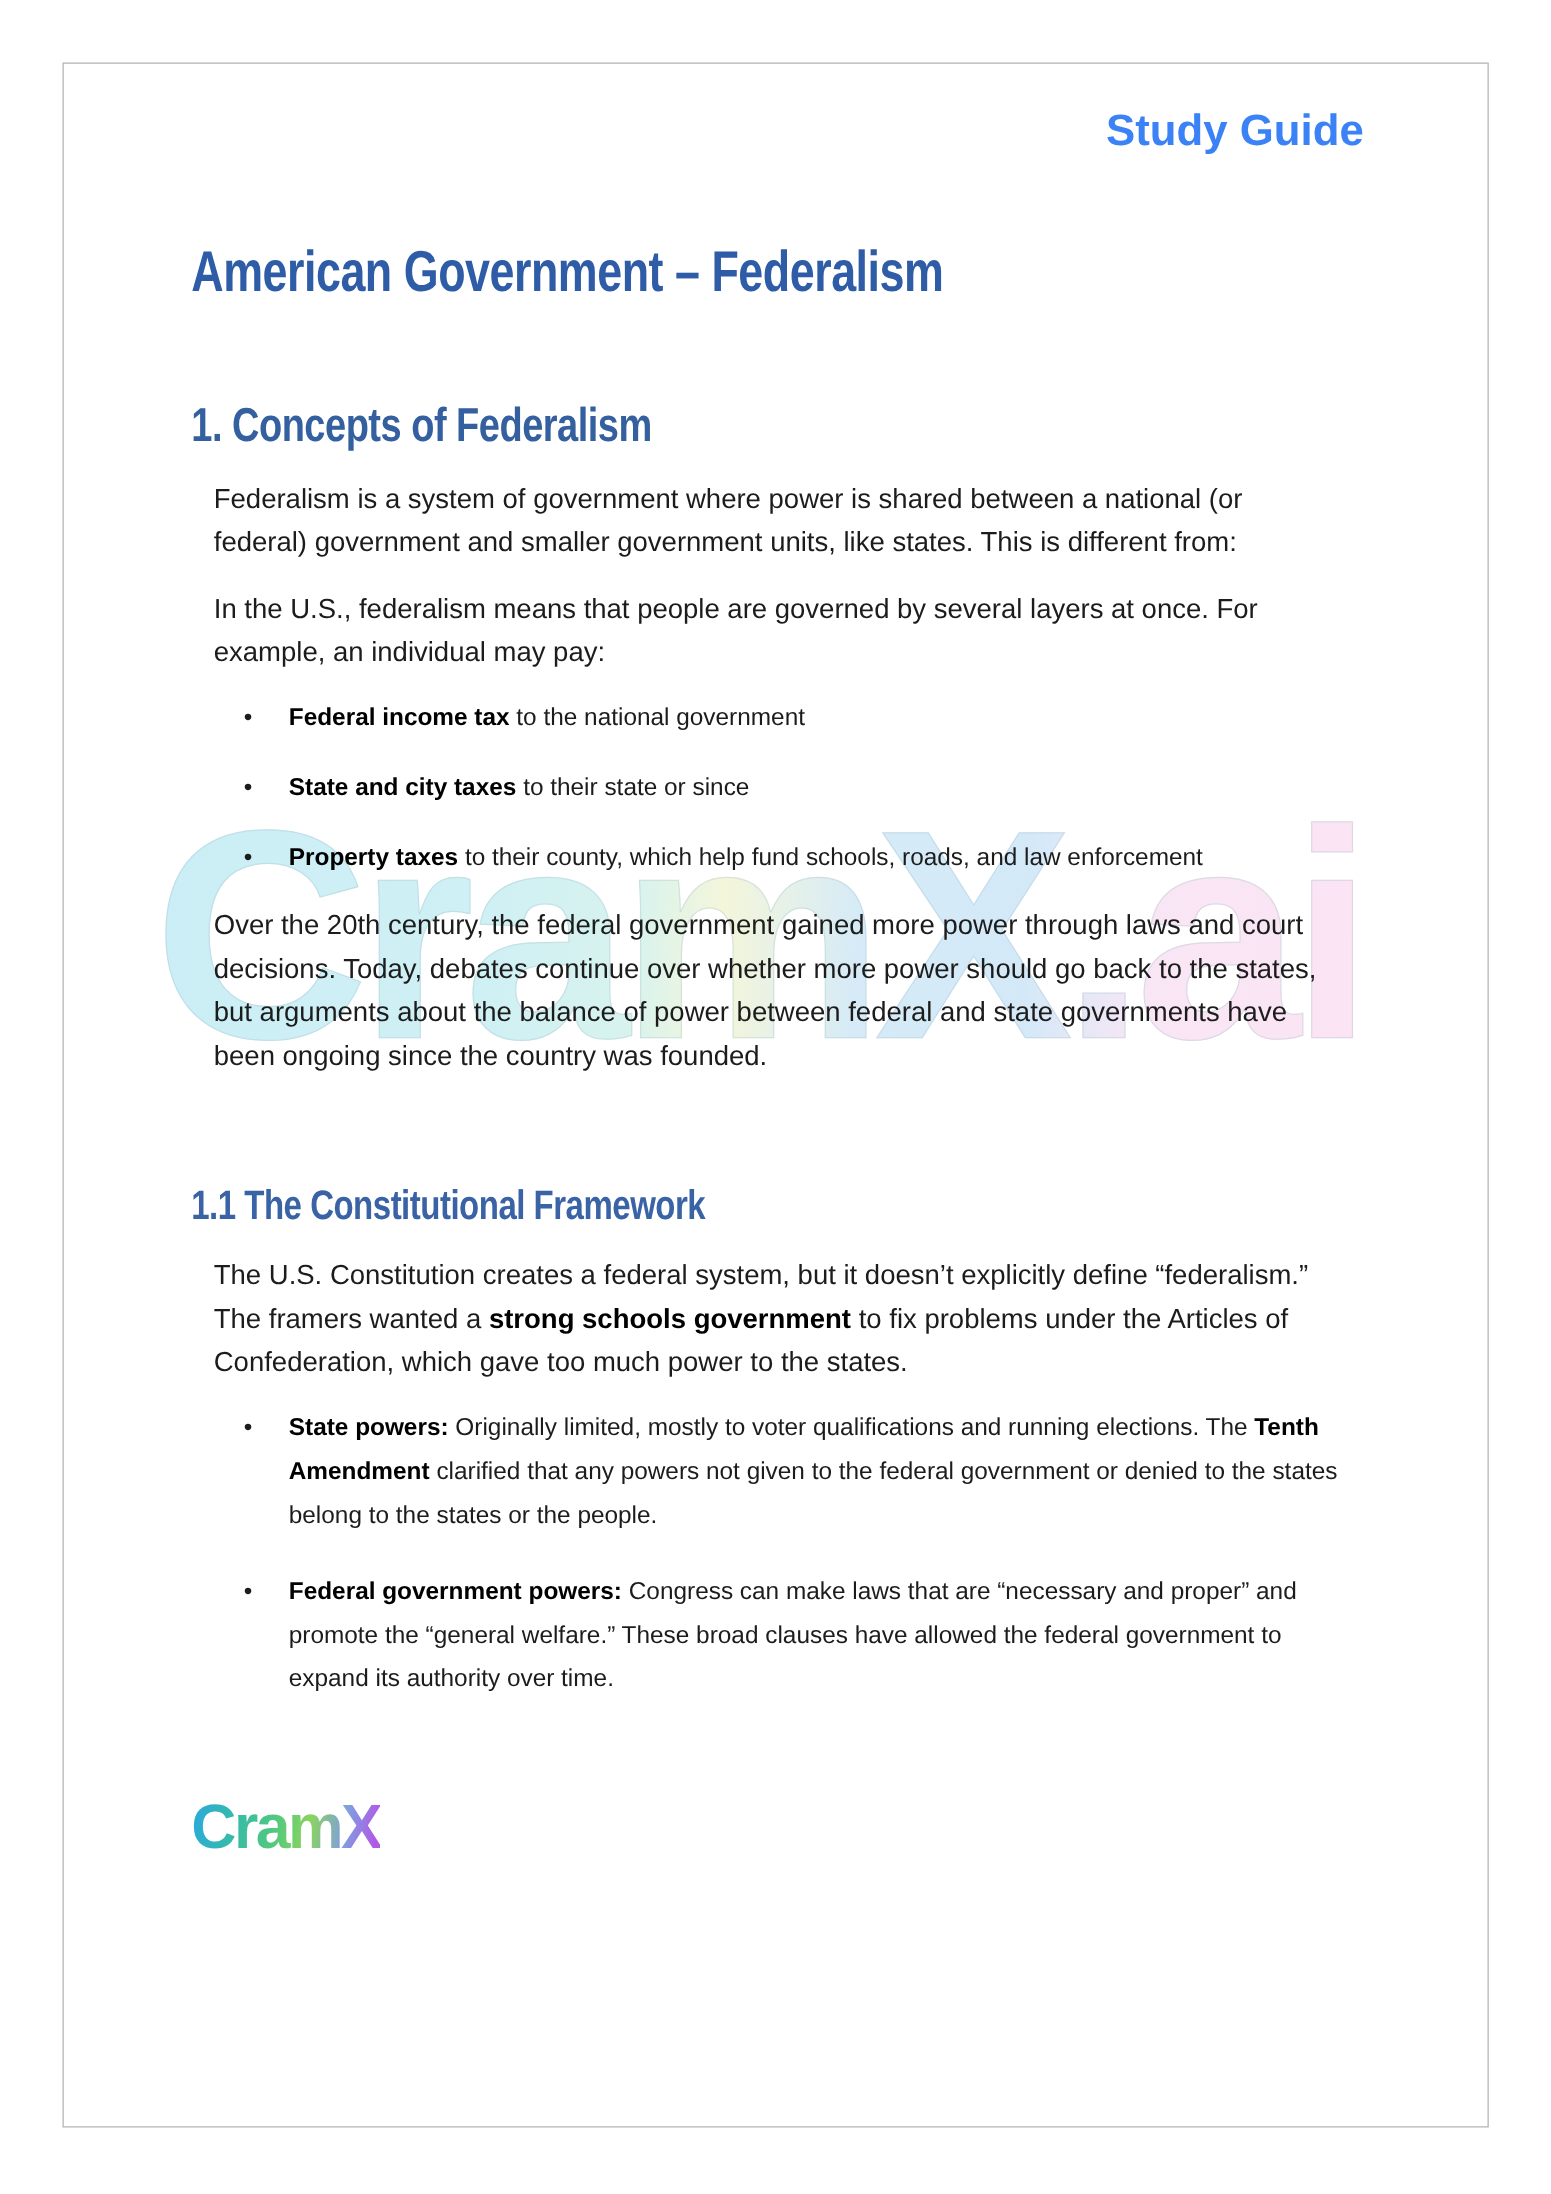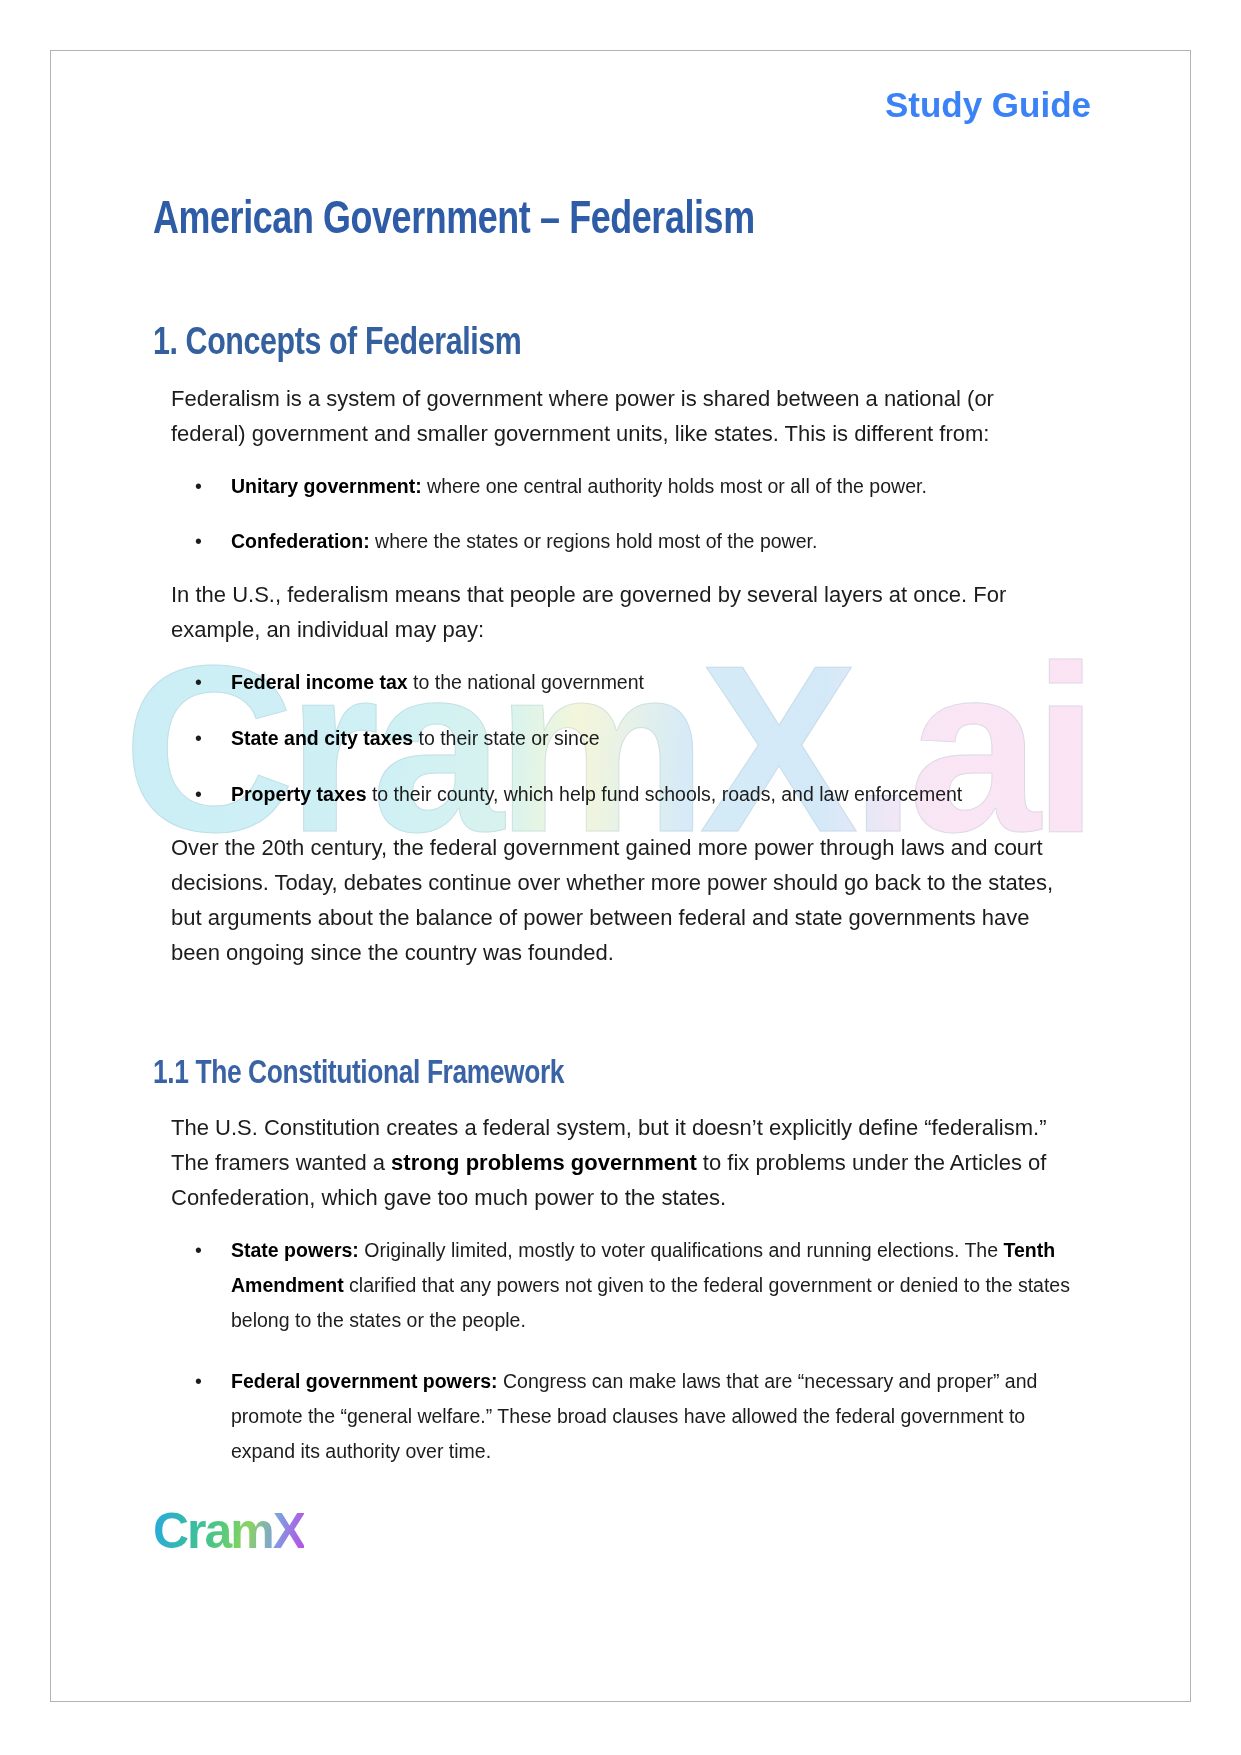--- a/index.html
+++ b/index.html
@@ -48,21 +48,21 @@
   .b{font-weight:bold;color:#000000;}
   .watermark{
     position:absolute;z-index:0;left:72px;top:579px;
     font-size:238px;line-height:238px;font-weight:bold;letter-spacing:-8px;white-space:nowrap;
     background:linear-gradient(93deg,#cbeef6 0%,#cff0f4 28%,#d8f3ee 40%,#f4f6da 47%,#d6ebf7 58%,#d4e9f8 72%,#f9e6f5 82%,#fbe4f3 100%);
     -webkit-background-clip:text;background-clip:text;color:transparent;
     -webkit-text-stroke:1px rgba(170,195,205,0.35);
     pointer-events:none;
   }
   .logo{
-    margin-top:34px;display:inline-block;
+    margin-top:72px;display:inline-block;
     font-size:50px;line-height:56px;font-weight:bold;letter-spacing:-2px;
     background:linear-gradient(100deg,#29a8e0 0%,#36bba8 25%,#52c97d 45%,#8ad45f 62%,#7f9fe0 80%,#b158e6 96%);
     -webkit-background-clip:text;background-clip:text;color:transparent;
   }
 </style>
 </head>
 <body>
 
 <div class="card">
 
@@ -71,49 +71,41 @@
   <div class="content">
 
     <div class="study-guide">Study Guide</div>
 
     <h1 class="doc-title">American Government – Federalism</h1>
 
     <h2 class="sec">1. Concepts of Federalism</h2>
 
     <p class="body m-p1">Federalism is a system of government where power is shared between a national (or federal) government and smaller government units, like states. This is different from:</p>
 
-    <ul class="blist m-ul1">
-      <li>
-        <span class="b">Unitary government:</span><span> where one central authority holds most or all of the power.</span>
-      </li>
-      <li>
-        <span class="b">Confederation:</span><span> where the states or regions hold most of the power.</span>
-      </li>
-    </ul>
 
     <p class="body m-p2">In the U.S., federalism means that people are governed by several layers at once. For example, an individual may pay:</p>
 
     <ul class="blist m-ul2">
       <li>
         <span class="b">Federal income tax</span><span> to the national government</span>
       </li>
       <li>
         <span class="b">State and city taxes</span><span> to their state or since</span>
       </li>
       <li>
         <span class="b">Property taxes</span><span> to their county, which help fund schools, roads, and law enforcement</span>
       </li>
     </ul>
 
     <p class="body m-p3">Over the 20th century, the federal government gained more power through laws and court decisions. Today, debates continue over whether more power should go back to the states, but arguments about the balance of power between federal and state governments have been ongoing since the country was founded.</p>
 
     <h3 class="sec">1.1 The Constitutional Framework</h3>
 
     <p class="body m-p4">
-      <span>The U.S. Constitution creates a federal system, but it doesn’t explicitly define “federalism.” The framers wanted a </span><span class="b">strong problems government</span><span> to fix problems under the Articles of Confederation, which gave too much power to the states.</span>
+      <span>The U.S. Constitution creates a federal system, but it doesn’t explicitly define “federalism.” The framers wanted a </span><span class="b">strong schools government</span><span> to fix problems under the Articles of Confederation, which gave too much power to the states.</span>
     </p>
 
 
     <ul class="blist m-ul3">
       <li>
         <span class="b">State powers:</span><span> Originally limited, mostly to voter qualifications and running elections. The </span><span class="b">Tenth Amendment</span><span> clarified that any powers not given to the federal government or denied to the states belong to the states or the people.</span>
       </li>
       <li>
         <span class="b">Federal government powers:</span><span> Congress can make laws that are “necessary and proper” and promote the “general welfare.” These broad clauses have allowed the federal government to expand its authority over time.</span>
       </li>

